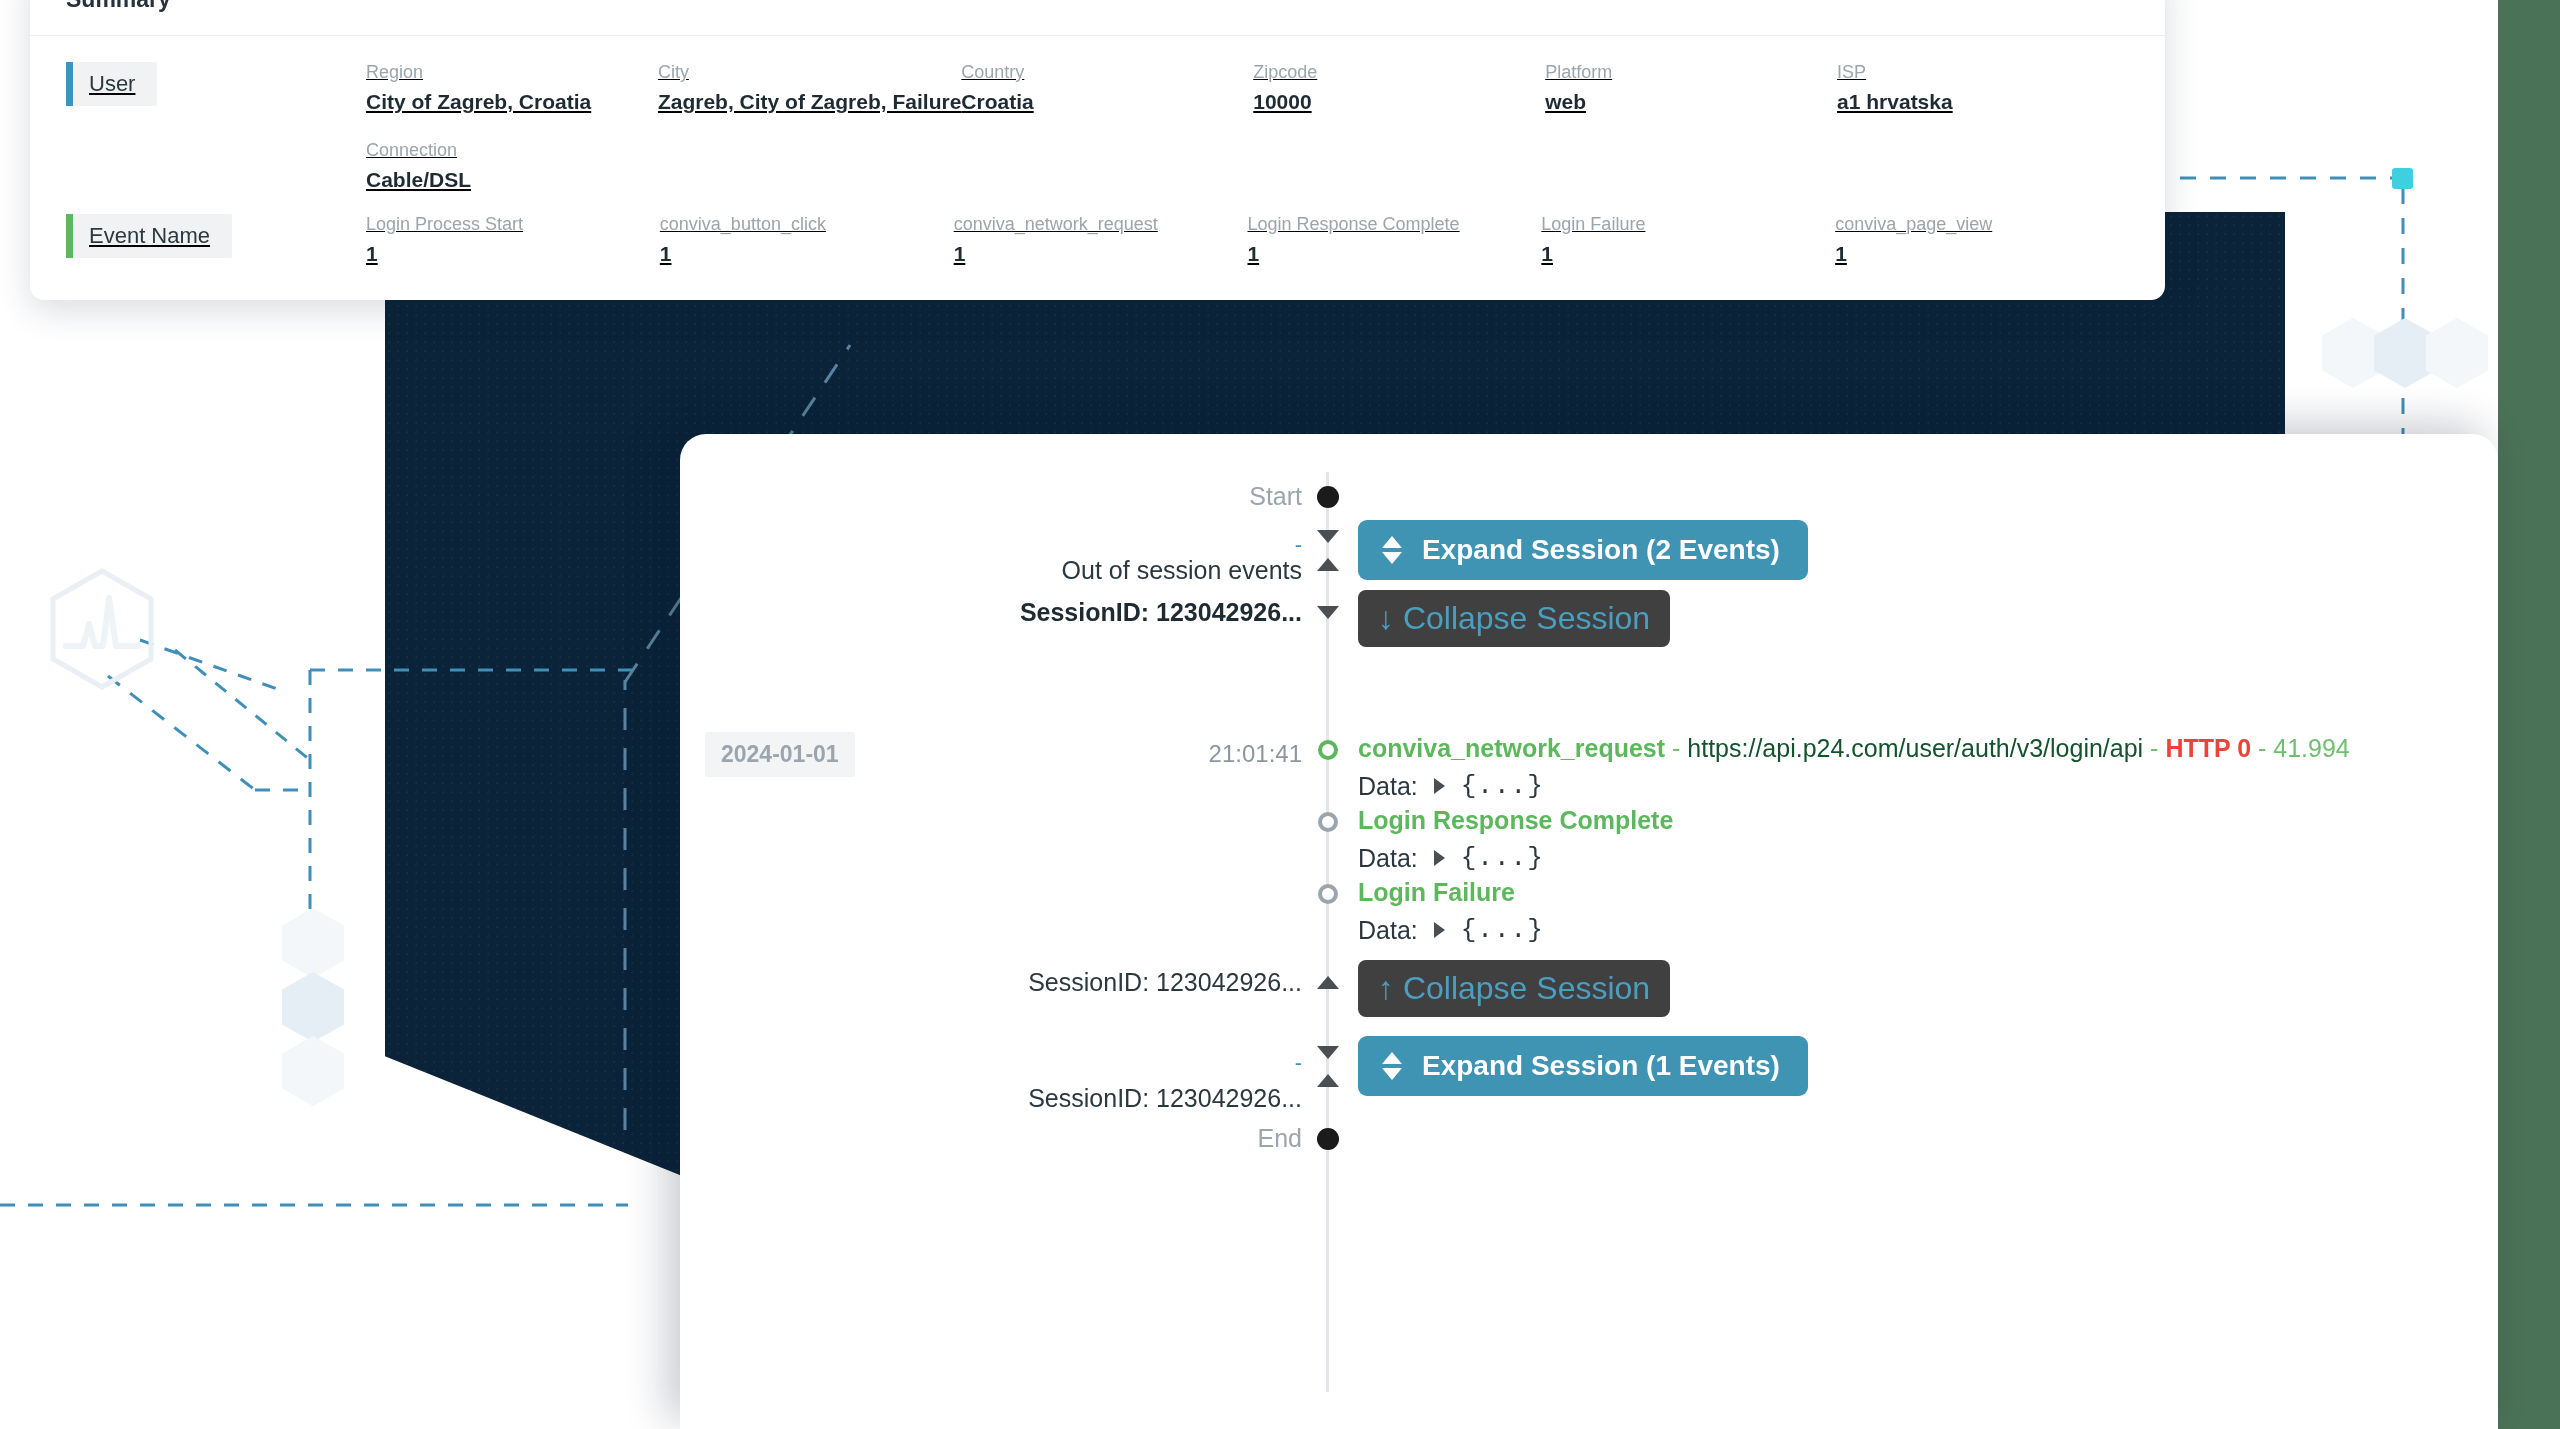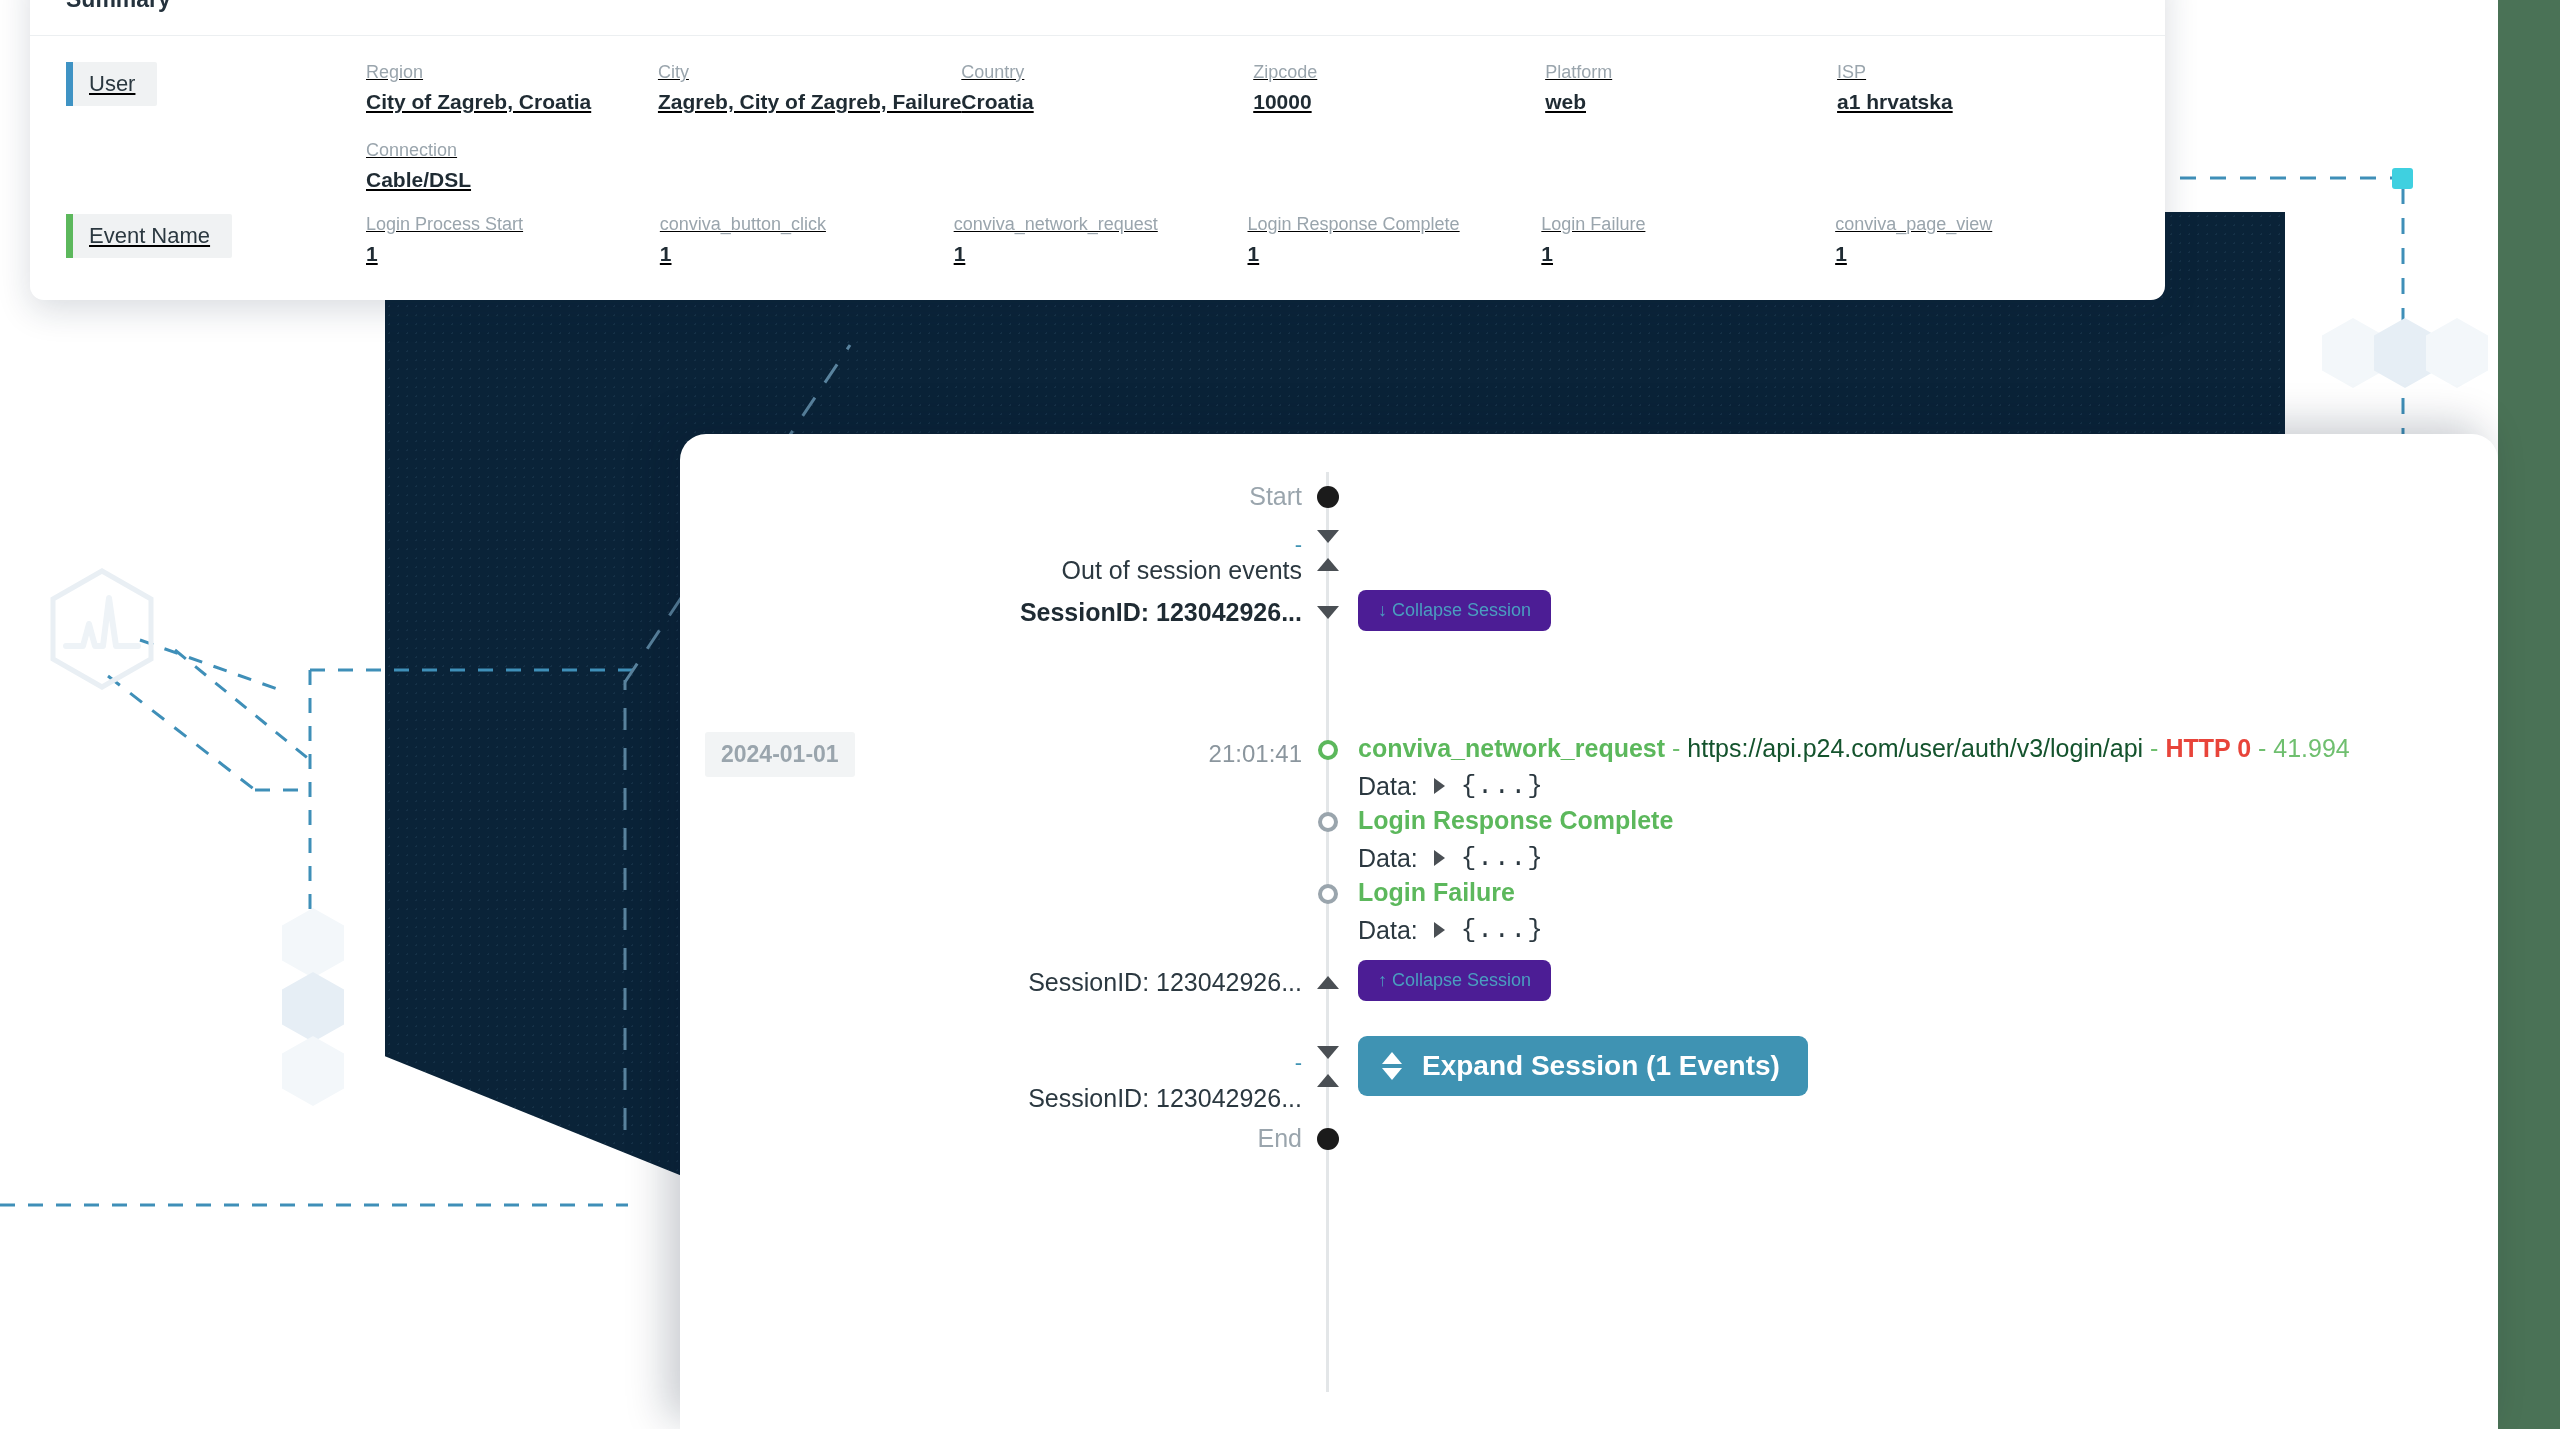--- a/index.html
+++ b/index.html
@@ -294,26 +294,26 @@
     border-left: 10px solid transparent;
     border-right: 10px solid transparent;
   }
   .ud-icon i.up   { border-bottom: 12px solid #ffffff; }
   .ud-icon i.down { border-top: 12px solid #ffffff; }
 
   .btn-collapse {
     display: inline-flex;
     align-items: center;
     gap: 10px;
-    background: #4c1d95;
+    background: #404040;
     color: #4a9ec0;
     border: none;
     border-radius: 8px;
     padding: 10px 20px;
-    font-size: 18px;
+    font-size: 32px;
     font-family: "Liberation Sans", sans-serif;
     cursor: pointer;
     white-space: nowrap;
   }
 
   .evt-title {
     font-size: 25px;
     font-weight: bold;
     color: #5cb85c;
     white-space: nowrap;
@@ -498,20 +498,29 @@
         <span class="lbl-dash">-</span>
       </div>
       <div class="col-label" style="top:122px;">
         <span class="lbl-dark">Out of session events</span>
       </div>
       <div class="marker" style="top:96px;">
         <span class="tri-down"></span>
       </div>
       <div class="marker" style="top:124px;">
         <span class="tri-up"></span>
+      </div>
+      <div class="col-content" style="top:86px;">
+        <button class="btn-expand">
+          <span class="ud-icon">
+            <i class="up"></i>
+              <i class="down"></i>
+          </span>
+          <span>Expand Session (2 Events)</span>
+        </button>
       </div>
 
       <div class="col-label" style="top:164px;">
         <span class="lbl-bold">SessionID: 123042926...</span>
       </div>
       <div class="marker" style="top:172px;">
         <span class="tri-down"></span>
       </div>
       <div class="col-content" style="top:156px;">
         <button class="btn-collapse">

